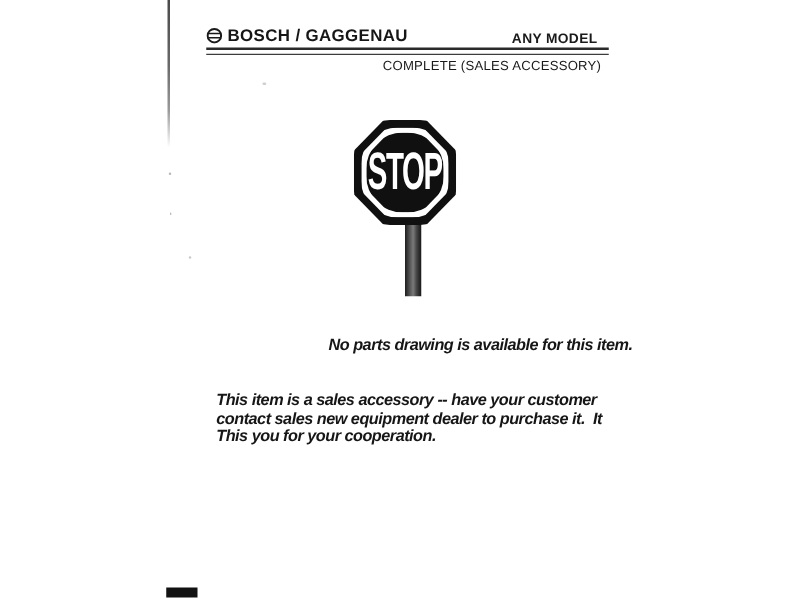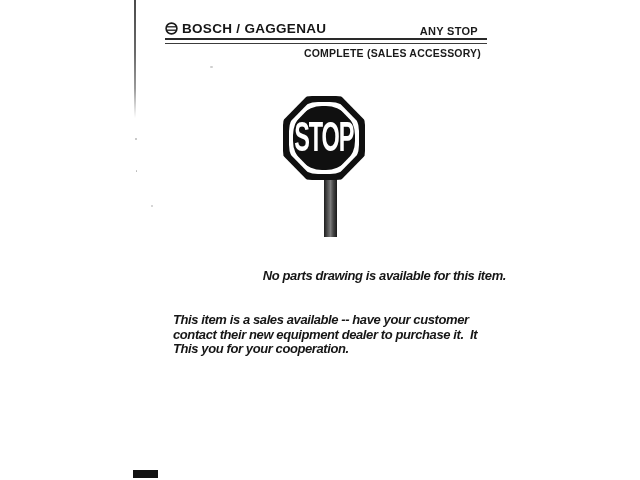--- a/index.html
+++ b/index.html
@@ -67,21 +67,21 @@
     width: 322px; height: 6px;
     border-top: 2px solid #2a2a2a;
     border-bottom: 1.5px solid #3c3c3c;
   }
   .subtitle {
     position: absolute;
     left: 0; top: 47px;
     width: 481px;
     text-align: right;
     font-size: 10.5px;
-    font-weight: bold;
+    font-weight: normal;
     letter-spacing: 0.2px;
     color: #1a1a1a;
   }
 
   
   .octagon-shape {
     clip-path: polygon(29.3% 0%, 70.7% 0%, 100% 29.3%, 100% 70.7%, 70.7% 100%, 29.3% 100%, 0% 70.7%, 0% 29.3%);
     border-radius: 29px;
   }
   .stop-outer {
@@ -156,36 +156,36 @@
   <div class="speck s4"></div>
 
   <div class="header-row">
     <svg class="logo" viewBox="0 0 13 13">
       <circle cx="6.5" cy="6.5" r="5.4" fill="none" stroke="#1a1a1a" stroke-width="1.6"></circle>
       <line x1="2" y1="4.8" x2="11" y2="4.8" stroke="#1a1a1a" stroke-width="1.3"></line>
       <line x1="2" y1="8.2" x2="11" y2="8.2" stroke="#1a1a1a" stroke-width="1.3"></line>
     </svg>
     <span class="brand">BOSCH / GAGGENAU</span>
   </div>
-  <div class="model">ANY STOP</div>
+  <div class="model">ANY MODEL</div>
   <div class="rule"></div>
   <div class="subtitle">COMPLETE (SALES ACCESSORY)</div>
 
   <div class="pole"></div>
   <div class="stop-outer octagon-shape">
     <div class="stop-white-ring octagon-shape">
     </div>
     <div class="stop-center octagon-shape">
       <span class="stop-text">STOP</span>
     </div>
   </div>
 
   <div class="notice">No parts drawing is available for this item.</div>
 
   <div class="message">
-    <div class="line">This item is a sales available -- have your customer</div>
-    <div class="line">contact their new equipment dealer to purchase it.  It</div>
+    <div class="line">This item is a sales accessory -- have your customer</div>
+    <div class="line">contact sales new equipment dealer to purchase it.  It</div>
     <div class="line">This you for your cooperation.</div>
   </div>
 
   <div class="corner-mark"></div>
 
 </div>
 
 </body></html>

